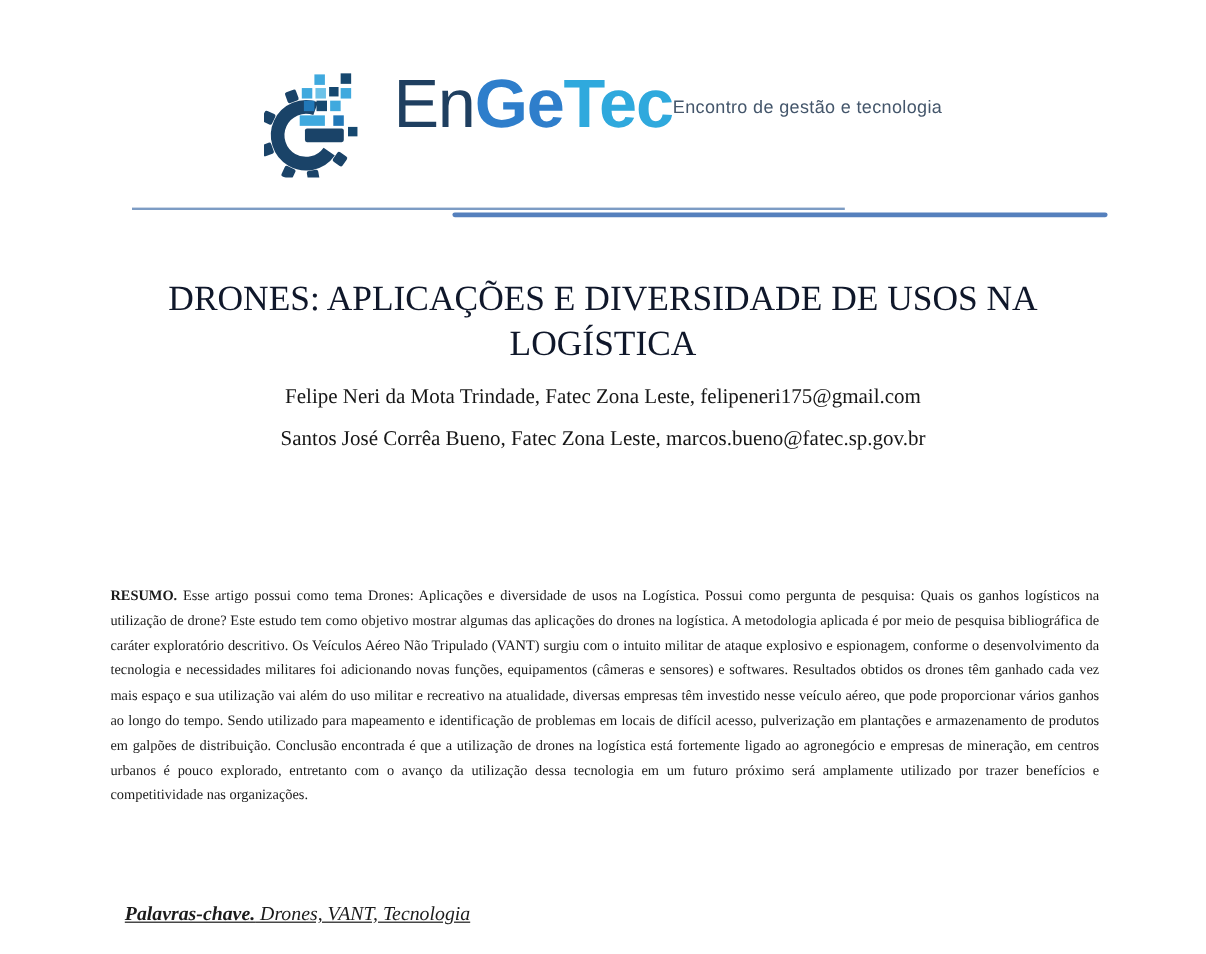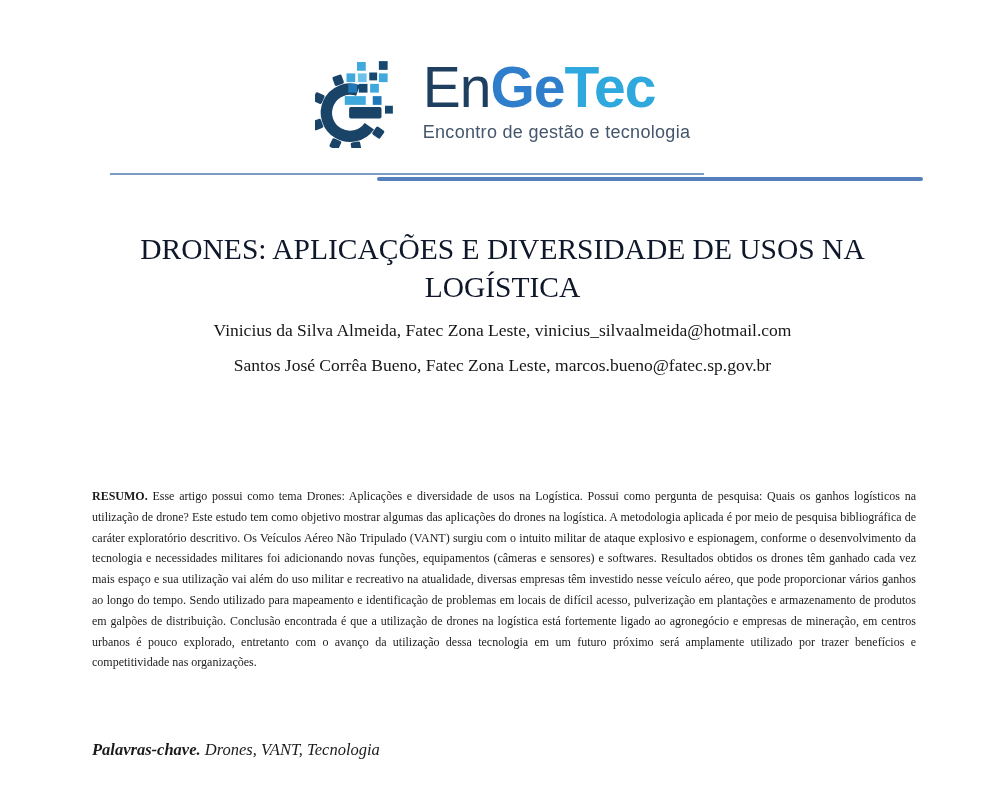--- a/index.html
+++ b/index.html
@@ -12,32 +12,32 @@
     overflow:hidden;
   }
   .page { position:absolute; inset:0; }
 
   
   .logo-wrap {
     position:absolute; top:56px; left:0; width:100%;
     display:flex; justify-content:center; align-items:flex-start; gap:10px;
   }
   .gear-box { width:98px; height:88px; flex:0 0 auto; margin-top:4px; }
-  .wordmark-col { display:flex; flex-direction:column; align-items:flex-start; }
+  .wordmark-col { display:flex; align-items:center; }
   .wordmark {
     font-family:"Liberation Sans", sans-serif;
     font-size:57px; line-height:62px; letter-spacing:-1px;
     white-space:nowrap;
   }
   .wm-en  { color:#1f3f60; font-weight:400; }
   .wm-ge  { color:#2e7ecb; font-weight:700; }
   .wm-tec { color:#2fa9dd; font-weight:700; }
   .logo-subtitle {
     font-family:"Liberation Sans", sans-serif;
-    font-size:18px; color:#44566b; margin-top:4px; letter-spacing:0.3px;
+    font-size:15px; color:#44566b; margin-top:4px; letter-spacing:0.3px;
   }
 
   
   .rule-thin  { position:absolute; left:110px; top:173px; width:594px; height:2px; background:#7d9cc4; }
   .rule-thick { position:absolute; left:377px; top:177px; width:546px; height:4px; background:#5580bd; border-radius:2px; }
 
   
   .paper-title {
     position:absolute; top:230px; left:50%; transform:translateX(-50%);
     width:845px; text-align:center;
@@ -104,21 +104,21 @@
       <div class="logo-subtitle">Encontro de gestão e tecnologia</div>
     </div>
   </div>
 
   <div class="rule-thin"></div>
   <div class="rule-thick"></div>
 
   <h1 class="paper-title" style="margin:0; font-weight:400;">DRONES: APLICAÇÕES E DIVERSIDADE DE USOS NA LOGÍSTICA</h1>
 
   <div class="authors">
-    <div class="author-line">Vinicius da Silva Almeida, Fatec Zona Leste, vinicius_silvaalmeida@hotmail.com</div>
+    <div class="author-line">Felipe Neri da Mota Trindade, Fatec Zona Leste, felipeneri175@gmail.com</div>
     <div class="author-line">Santos José Corrêa Bueno, Fatec Zona Leste, marcos.bueno@fatec.sp.gov.br</div>
   </div>
 
   <p class="abstract" style="margin:0;"><span class="abstract-label">RESUMO.</span><span> Esse artigo possui como tema Drones: Aplicações e diversidade de usos na Logística. Possui como pergunta de pesquisa: Quais os ganhos logísticos na utilização de drone? Este estudo tem como objetivo mostrar algumas das aplicações do drones na logística. A metodologia aplicada é por meio de pesquisa bibliográfica de caráter exploratório descritivo. Os Veículos Aéreo Não Tripulado (VANT) surgiu com o intuito militar de ataque explosivo e espionagem, conforme o desenvolvimento da tecnologia e necessidades militares foi adicionando novas funções, equipamentos (câmeras e sensores) e softwares. Resultados obtidos os drones têm ganhado cada vez mais espaço e sua utilização vai além do uso militar e recreativo na atualidade, diversas empresas têm investido nesse veículo aéreo, que pode proporcionar vários ganhos ao longo do tempo. Sendo utilizado para mapeamento e identificação de problemas em locais de difícil acesso, pulverização em plantações e armazenamento de produtos em galpões de distribuição. Conclusão encontrada é que a utilização de drones na logística está fortemente ligado ao agronegócio e empresas de mineração, em centros urbanos é pouco explorado, entretanto com o avanço da utilização dessa tecnologia em um futuro próximo será amplamente utilizado por trazer benefícios e competitividade nas organizações.</span></p>
 
-  <p class="keywords" style="margin:0;"><span class="keywords-label">Palavras-chave.</span><span> Drones, VANT, Tecnologia</span></p>
+  <p class="keywords" style="margin:12px;text-decoration:underline;"><span class="keywords-label">Palavras-chave.</span><span> Drones, VANT, Tecnologia</span></p>
 
 </div>
 
 </body></html>

